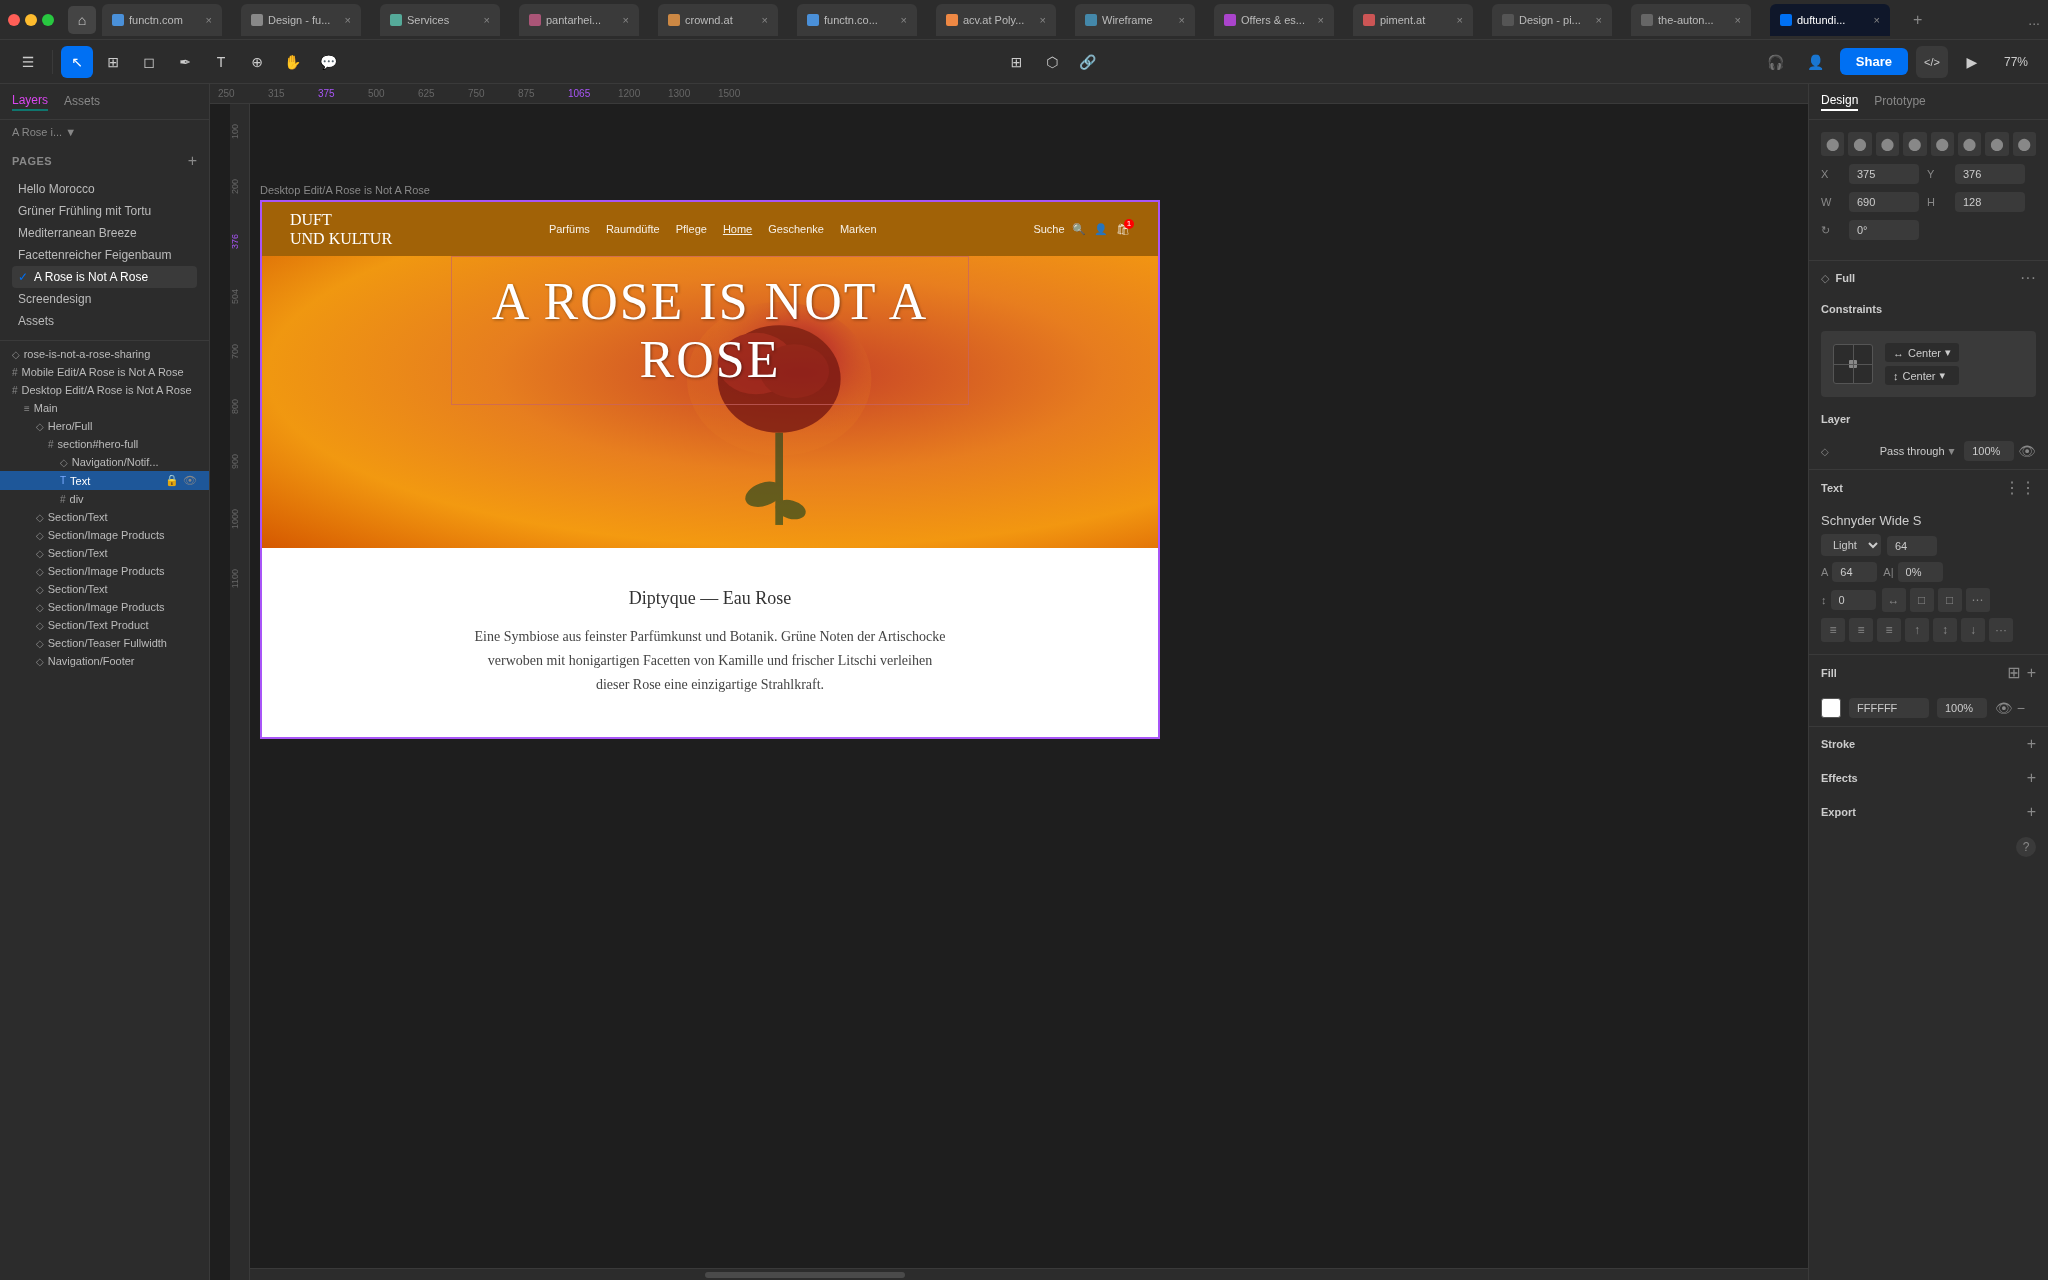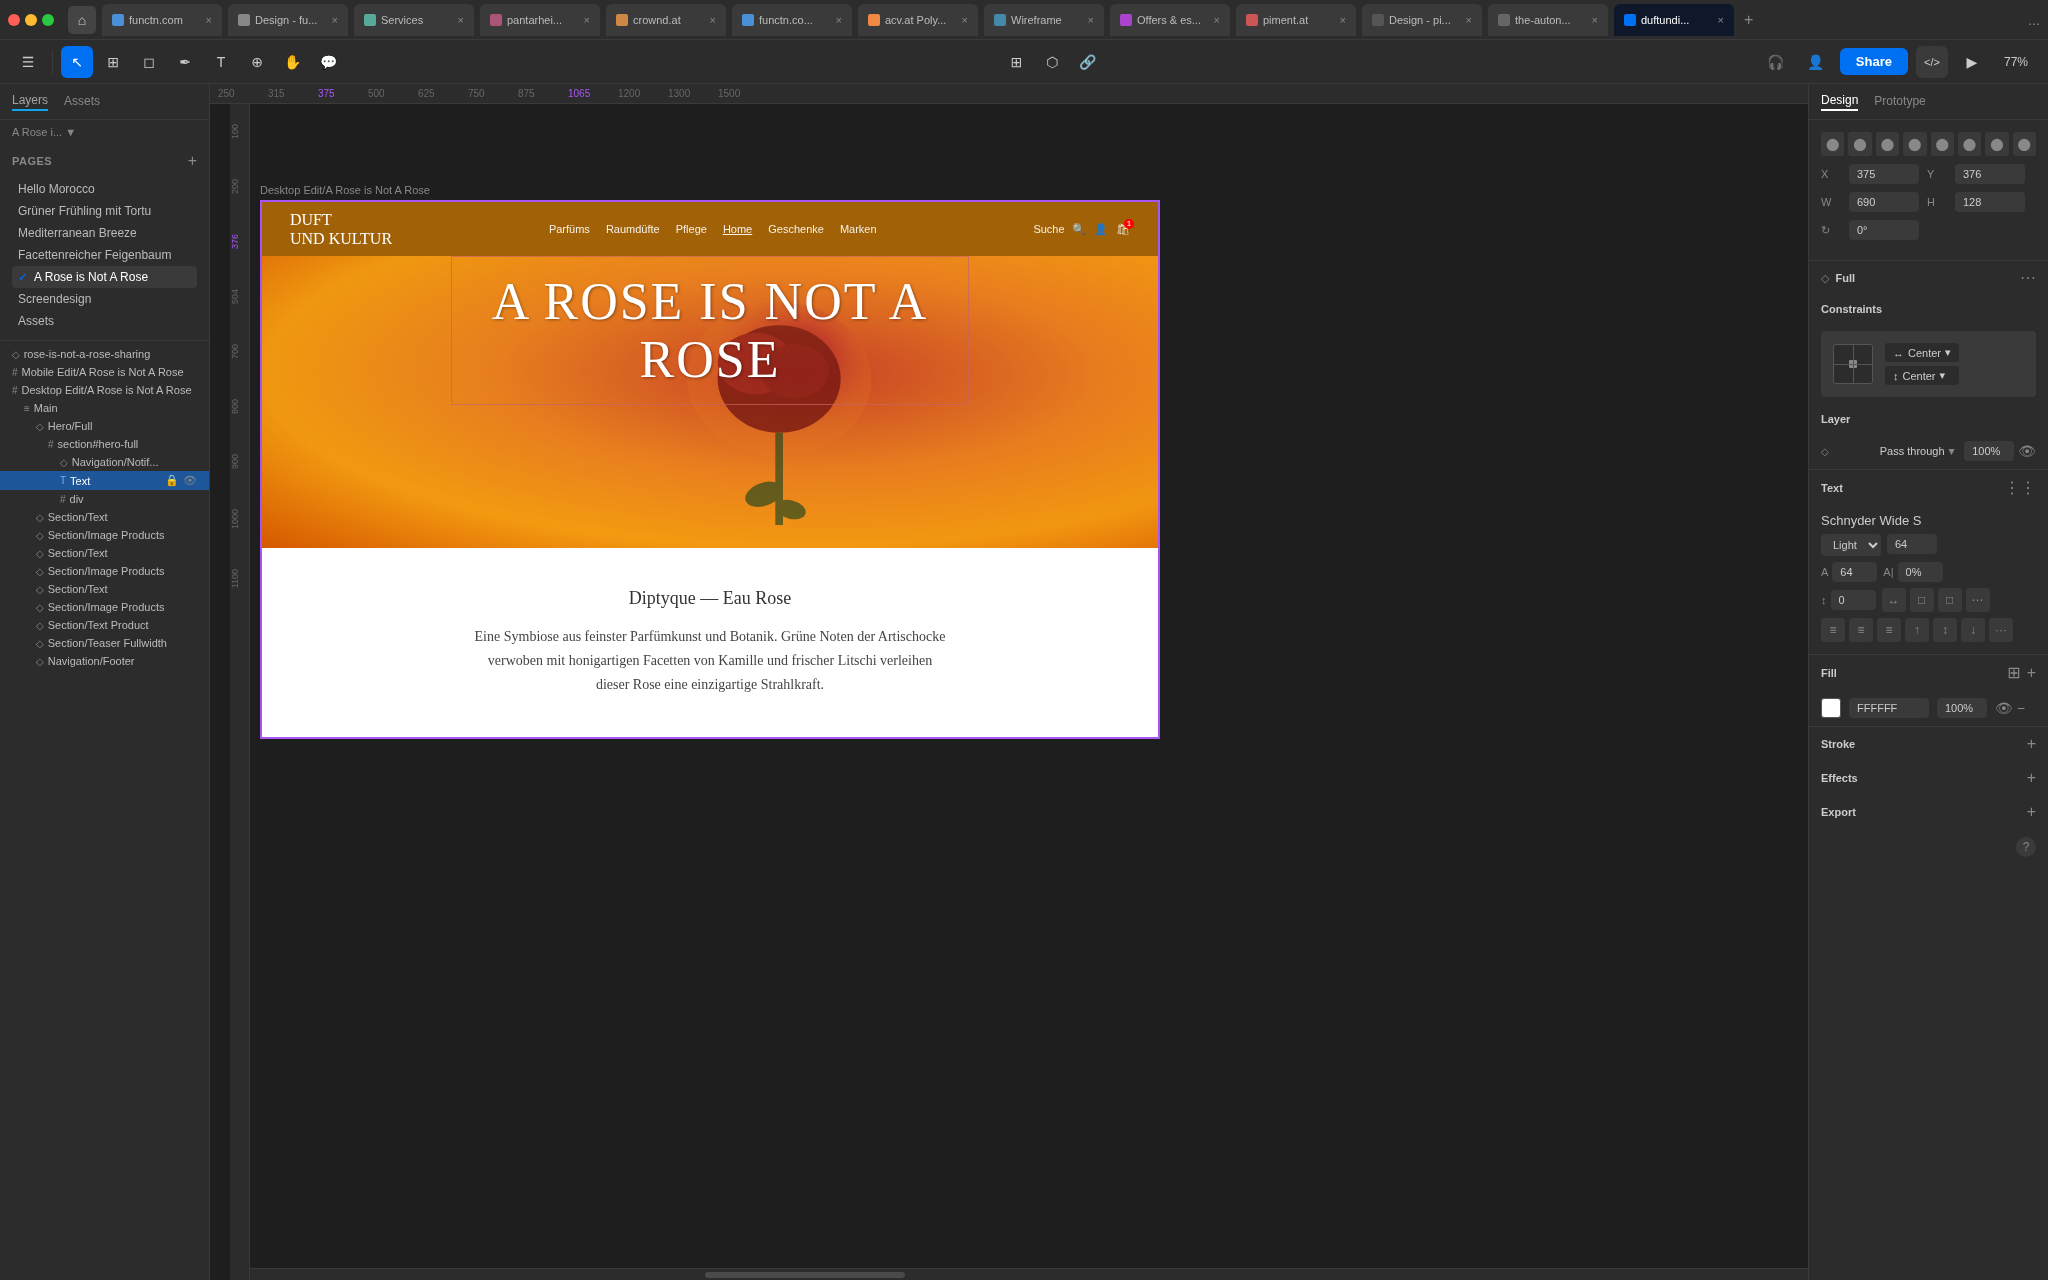--- a/index.html
+++ b/index.html
@@ -6,21 +6,21 @@
     body { font-family: -apple-system, BlinkMacSystemFont, 'Segoe UI', sans-serif; background: #1e1e1e; color: #ccc; font-size: 12px; overflow: hidden; height: 100vh; width: 100vw; }
 
     
     #top-bar { display: flex; align-items: center; height: 40px; background: #2c2c2c; border-bottom: 1px solid #3a3a3a; padding: 0 8px; gap: 6px; }
     .window-controls { display: flex; gap: 5px; margin-right: 8px; }
     .window-btn { width: 12px; height: 12px; border-radius: 50%; display: inline-block; }
     .btn-close { background: #ff5f57; }
     .btn-min { background: #febc2e; }
     .btn-max { background: #28c840; }
     .home-icon { width: 28px; height: 28px; background: #444; border-radius: 5px; display: flex; align-items: center; justify-content: center; color: #ccc; font-size: 14px; }
-    .tabs-container { display: flex; align-items: center; flex: 1; overflow: hidden; gap: 6px; }
+    .tabs-container { display: flex; align-items: center; flex: 1; overflow: hidden; gap: 19px; }
     .browser-tab { display: flex; align-items: center; background: #3a3a3a; border-radius: 6px 6px 0 0; padding: 0 10px; height: 32px; font-size: 11px; color: #bbb; gap: 5px; min-width: 120px; max-width: 150px; white-space: nowrap; overflow: hidden; text-overflow: ellipsis; cursor: pointer; position: relative; }
     .browser-tab.active { background: #0f172a; color: #fff; }
     .browser-tab .tab-favicon { width: 12px; height: 12px; background: #888; border-radius: 2px; flex-shrink: 0; }
     .browser-tab .tab-close { margin-left: auto; color: #888; flex-shrink: 0; }
     .tab-add { background: none; border: none; color: #888; font-size: 16px; cursor: pointer; padding: 4px; }
     .tab-more { color: #888; cursor: pointer; font-size: 14px; }
 
     
     #app-bar { display: flex; align-items: center; height: 44px; background: #2c2c2c; border-bottom: 1px solid #3a3a3a; padding: 0 12px; gap: 8px; }
     .tool-group { display: flex; align-items: center; gap: 4px; }
@@ -32,21 +32,21 @@
     .icon-btn { width: 32px; height: 32px; border-radius: 6px; border: none; background: none; color: #ccc; cursor: pointer; display: flex; align-items: center; justify-content: center; font-size: 14px; }
     .zoom-label { color: #ccc; font-size: 12px; padding: 4px 8px; }
 
     
     #main { display: flex; height: calc(100vh - 84px); }
 
     
     #left-panel { width: 210px; background: #2c2c2c; border-right: 1px solid #3a3a3a; display: flex; flex-direction: column; flex-shrink: 0; }
     #panel-tabs { display: flex; align-items: center; padding: 0 12px; height: 36px; border-bottom: 1px solid #3a3a3a; gap: 16px; }
     .panel-tab { font-size: 12px; color: #888; cursor: pointer; padding-bottom: 2px; }
-    .panel-tab.active { color: #a3a3a3; border-bottom: 2px solid #0ea5e9; }
+    .panel-tab.active { color: #d946ef; border-bottom: 2px solid #0f766e; }
     .panel-breadcrumb { font-size: 11px; color: #888; padding: 6px 12px; display: flex; align-items: center; gap: 4px; }
     #pages-section { padding: 8px 12px; }
     .pages-header { display: flex; align-items: center; justify-content: space-between; margin-bottom: 8px; }
     .pages-title { font-size: 11px; color: #888; font-weight: 600; text-transform: uppercase; letter-spacing: 0.5px; }
     .pages-add { background: none; border: none; color: #888; cursor: pointer; font-size: 16px; }
     .page-item { display: flex; align-items: center; gap: 6px; padding: 4px 6px; border-radius: 4px; cursor: pointer; font-size: 12px; color: #bbb; }
     .page-item.active { background: #3a3a3a; color: #fff; }
     .page-check { color: #0070f3; font-size: 12px; }
     #layers-section { flex: 1; overflow-y: auto; padding: 4px 0; border-top: 1px solid #3a3a3a; }
     .layer-item { display: flex; align-items: center; padding: 3px 12px; cursor: pointer; color: #bbb; font-size: 11px; gap: 4px; }
@@ -100,21 +100,21 @@
     .constraint-selects { display: flex; flex-direction: column; gap: 4px; }
     .constraint-select { background: #2c2c2c; border: none; border-radius: 3px; color: #ccc; font-size: 11px; padding: 3px 8px; display: flex; align-items: center; gap: 4px; }
     .layer-section { padding: 8px 12px; border-bottom: 1px solid #3a3a3a; }
     .layer-row { display: flex; align-items: center; justify-content: space-between; }
     .layer-blend { font-size: 11px; color: #ccc; margin-left: 47px; }
     .layer-opacity { display: flex; align-items: center; gap: 4px; }
     .opacity-input { background: #3a3a3a; border: none; border-radius: 4px; color: #ccc; font-size: 11px; padding: 4px 8px; width: 50px; }
     .visibility-btn { background: none; border: none; color: #888; cursor: pointer; font-size: 14px; }
     .text-section { padding: 8px 12px; border-bottom: 1px solid #3a3a3a; }
     .text-font { font-size: 13px; color: #ccc; margin-bottom: 6px; }
-    .text-props { display: flex; align-items: flex-start; gap: 6px; margin-bottom: 6px; }
+    .text-props { display: flex; align-items: flex-end; gap: 6px; margin-bottom: 6px; }
     .text-select { background: #3a3a3a; border: none; border-radius: 4px; color: #ccc; font-size: 11px; padding: 4px 8px; }
     .text-size { background: #3a3a3a; border: none; border-radius: 4px; color: #ccc; font-size: 11px; padding: 4px 8px; width: 50px; }
     .text-spacing { display: flex; gap: 6px; margin-bottom: 6px; }
     .text-spacing-item { display: flex; align-items: center; gap: 4px; }
     .text-spacing-label { font-size: 11px; color: #888; }
     .text-spacing-val { background: #3a3a3a; border: none; border-radius: 4px; color: #ccc; font-size: 11px; padding: 4px 8px; width: 45px; }
     .text-align-row { display: flex; gap: 4px; margin-bottom: 4px; }
     .text-align-btn { width: 24px; height: 24px; background: #3a3a3a; border: none; border-radius: 3px; color: #888; cursor: pointer; font-size: 12px; display: flex; align-items: center; justify-content: center; }
     .fill-section { padding: 8px 12px; border-bottom: 1px solid #3a3a3a; }
     .fill-row { display: flex; align-items: center; gap: 8px; }

